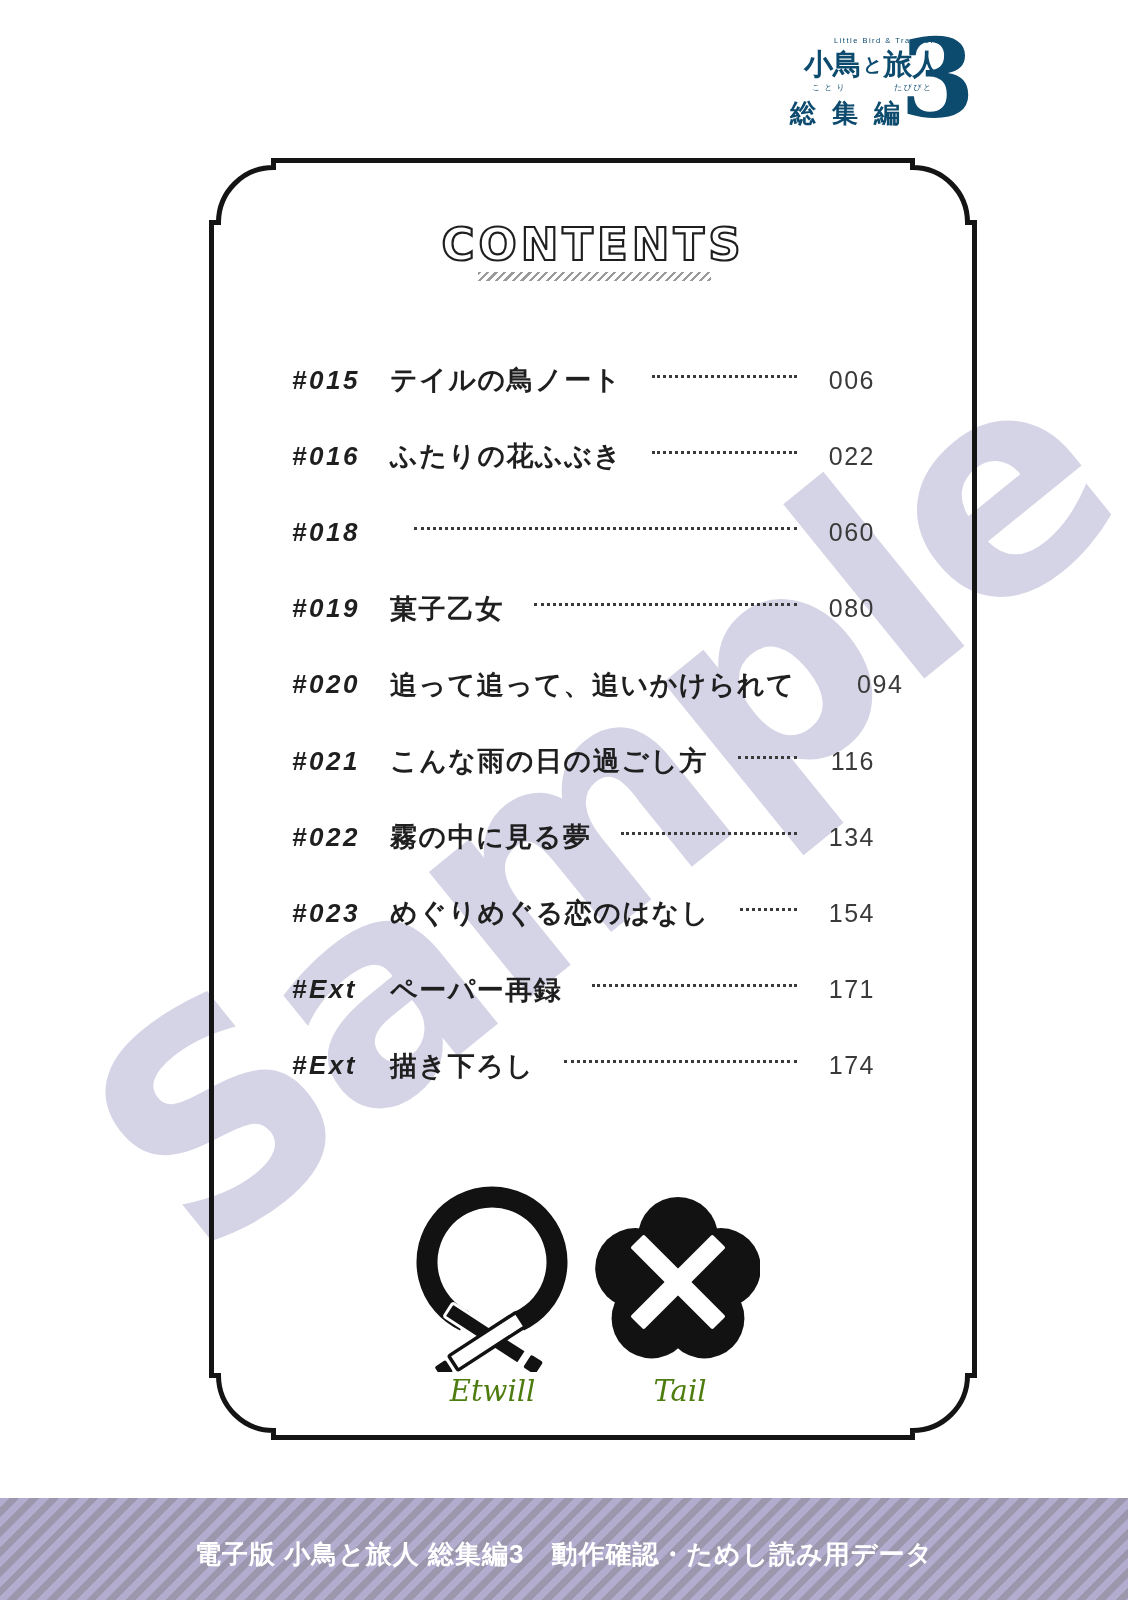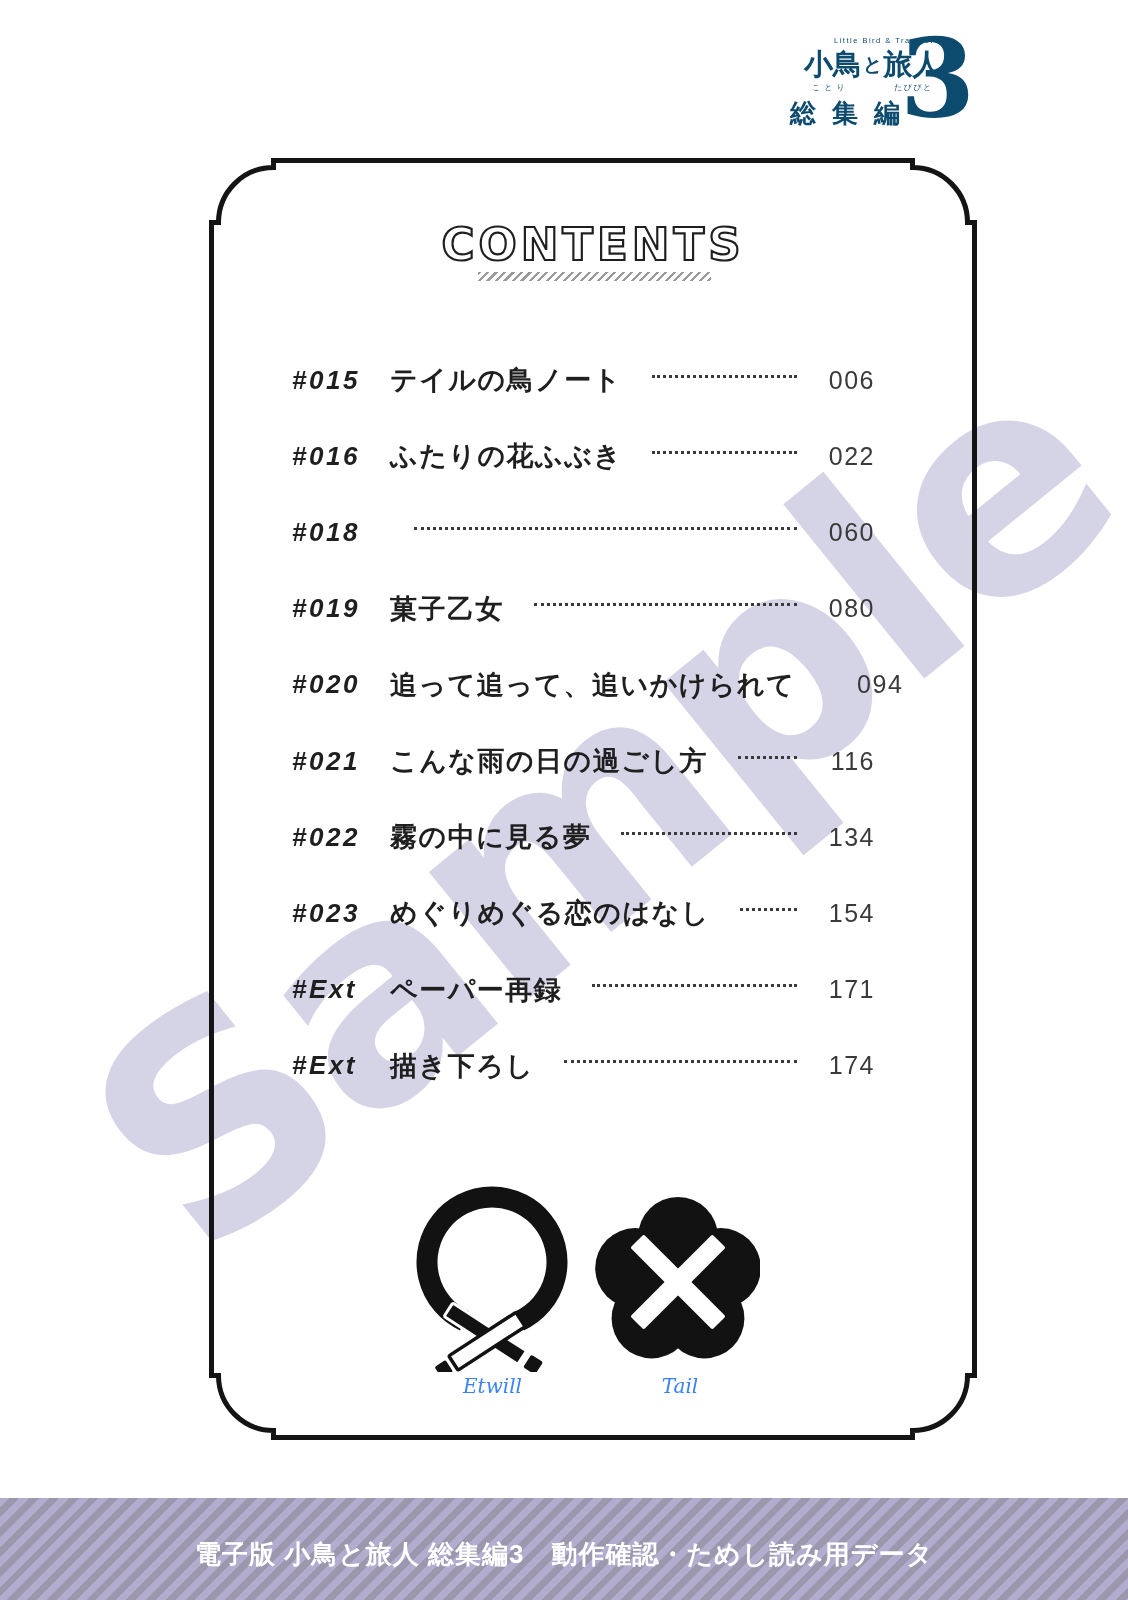--- a/index.html
+++ b/index.html
@@ -42,21 +42,21 @@
   
   .toc{position:absolute;left:292px;top:342px;width:583px;z-index:3;color:#1f1f1f;}
   .toc-row{height:76.2px;display:flex;align-items:center;gap:6px;}
   .toc-num{width:92px;font-style:italic;font-weight:bold;font-size:26px;letter-spacing:2.5px;flex:none;}
   .toc-title{font-size:27px;font-weight:600;letter-spacing:1.5px;white-space:nowrap;flex:none;}
   .toc-dots{flex:1;height:0;border-bottom:3px dotted #3a3a3a;margin:0 18px 0 24px;transform:translateY(-4px);}
   .toc-page{flex:none;width:54px;text-align:right;font-size:25px;font-weight:500;color:#3a3a3a;letter-spacing:1.5px;}
   
   .footer-logos{position:absolute;left:400px;top:1180px;z-index:3;}
   .logo-label{position:absolute;z-index:3;top:1374px;text-align:center;
-    font-family:"DejaVu Serif","Liberation Serif",serif;font-style:italic;font-size:20px;color:#3b82f6;}
+    font-family:"DejaVu Serif","Liberation Serif",serif;font-style:italic;font-size:29px;color:#4d7c0f;}
   .logo-label-left{left:400px;width:185px;}
   .logo-label-right{left:600px;width:160px;font-style:italic;}
   
   .bottom-banner{
     position:absolute;left:0;top:1498px;width:1128px;height:112px;z-index:4;
     display:flex;align-items:center;justify-content:center;
   }
   .banner-text{color:#ffffff;font-size:26px;font-weight:bold;letter-spacing:1px;white-space:nowrap;}
 </style>
 </head>

